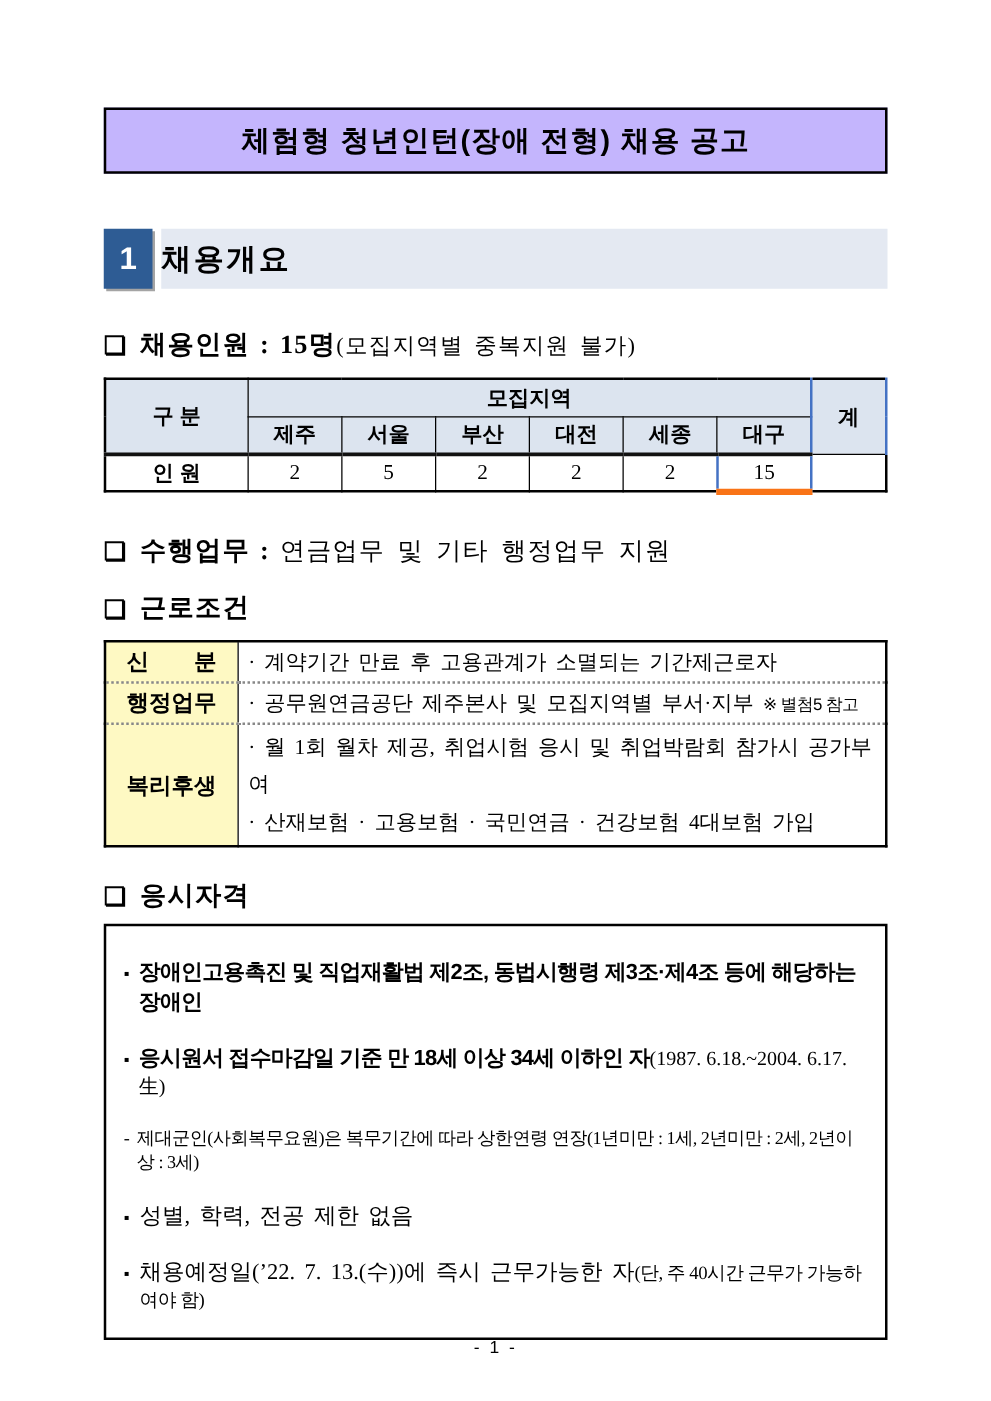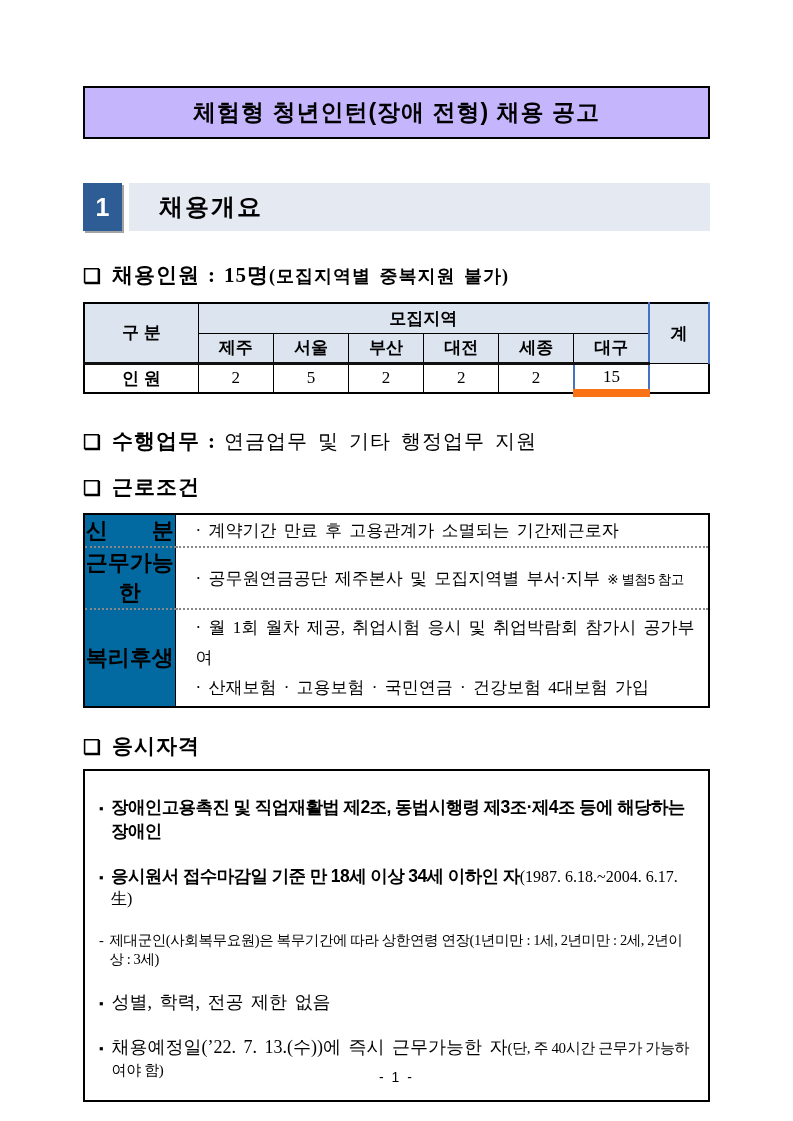--- a/index.html
+++ b/index.html
@@ -14,57 +14,57 @@
   .title-banner span { font-family:"Liberation Sans","DejaVu Sans",sans-serif;
     font-weight:bold; font-size:23px; letter-spacing:1px; }
 
   
   .section-header { margin-top:44px; display:flex; align-items:stretch; height:48px; }
   .section-num { width:39px; background:#2E5C94; color:#fff; display:flex;
     align-items:center; justify-content:center;
     font-family:"Liberation Sans","DejaVu Sans",sans-serif; font-weight:bold; font-size:25px;
     box-shadow:2px 2px 0 rgba(90,90,90,0.55); }
   .section-bar { flex:1; margin-left:7px; background:#E4E9F2; display:flex; align-items:center; }
-  .section-bar span { margin-left:30px; font-family:"Liberation Sans","DejaVu Sans",sans-serif;
+  .section-bar span { font-family:"Liberation Sans","DejaVu Sans",sans-serif;
     font-weight:bold; font-size:24px; letter-spacing:2px; }
 
   
   .h-line { display:flex; align-items:baseline; font-weight:bold; font-size:21px; letter-spacing:1px; }
   .h-line .sq { font-size:20px; margin-right:10px; position:relative; top:1px; }
   .h-colon { margin:0 8px; font-weight:bold; }
-  .h-note { font-weight:bold; font-size:18px; word-spacing:3px; }
+  .h-note { font-weight:normal; font-size:18px; word-spacing:3px; }
   .h-value { font-weight:normal; font-size:20px; word-spacing:4px; }
   .mt-recruit { margin-top:30px; }
   .mt-duty { margin-top:30px; }
   .mt-cond { margin-top:18px; }
   .mt-elig { margin-top:24px; }
 
   
   table { border-collapse:collapse; width:627px; }
   .t1 { margin-top:13px; border:2px solid #000; }
   .t1 td { border:1px solid #000; text-align:center; font-size:17px; }
   .t1 .th { background:#DCE4EF; font-family:"Liberation Sans","DejaVu Sans",sans-serif;
     font-weight:bold; height:30px; }
   .t1 .col-group { width:119px; }
   .t1 .col-reg { width:78px; }
   .t1 .col-total { width:62px; }
   .t1 .total-h { border-left:2px solid #4472C4; border-right:2px solid #4472C4; }
   .t1 tr.body td { border-top:3px solid #111; height:30px; font-size:17px; }
   .t1 tr.body .rowlbl { background:#fff; font-family:"Liberation Sans","DejaVu Sans",sans-serif; font-weight:bold; }
-  .t1 tr.body .total-c { border-left:2px solid #4472C4; border-right:2px solid #4472C4; border-bottom:8px solid #f97316; }
+  .t1 tr.body .total-c { border-left:2px solid #4472C4; border-right:2px solid #4472C4; border-bottom:5px solid #f97316; }
 
   
   .t2 { margin-top:12px; border:2px solid #000; }
   .t2 td { font-size:17px; }
-  .t2 .lbl { width:91px; background:#0369a1; text-align:center;
-    font-family:"Liberation Sans","DejaVu Sans",sans-serif; font-weight:bold; font-size:22px;
+  .t2 .lbl { width:106px; background:#fef9c3; text-align:center;
+    font-family:"Liberation Sans","DejaVu Sans",sans-serif; font-weight:bold; font-size:18px;
     border-right:1px solid #000; }
   .t2 tr td { height:33px; }
   .t2 tr + tr td { border-top:2px dotted #888; }
-  .t2 .cnt { padding:3px 6px 3px 20px; word-spacing:3px; }
+  .t2 .cnt { padding:3px 6px 3px 8px; word-spacing:3px; }
   .t2 .cnt .note { font-family:"Liberation Sans","DejaVu Sans",sans-serif;
     font-size:13.5px; word-spacing:0; letter-spacing:-0.5px; }
   .t2 .two-line { height:64px; }
   .t2 .two-line .cnt div { line-height:30px; }
 
   
   .elig-box { margin-top:9px; border:2px solid #000; padding:24px 12px 20px 14px; }
   .e-item { display:flex; align-items:baseline; margin-bottom:21px; }
   .e-item:last-child { margin-bottom:0; }
   .e-marker { margin-right:8px; }
@@ -150,21 +150,21 @@
     <table class="t2">
       <tbody>
           <tr>
         <td class="lbl">신　　분</td>
         <td class="cnt">
           <span>· 계약기간 만료 후 고용관계가 소멸되는 기간제근로자</span>
           <span class="note"></span>
         </td>
       </tr>
       <tr>
-        <td class="lbl">근무가능한</td>
+        <td class="lbl">행정업무</td>
         <td class="cnt">
           <span>· 공무원연금공단 제주본사 및 모집지역별 부서·지부</span>
           <span class="note">※ 별첨5 참고</span>
         </td>
       </tr>
       <tr class="two-line">
         <td class="lbl">복리후생</td>
         <td class="cnt">
           <div>· 월 1회 월차 제공, 취업시험 응시 및 취업박람회 참가시 공가부여</div>
           <div>· 산재보험 · 고용보험 · 국민연금 · 건강보험 4대보험 가입</div>

